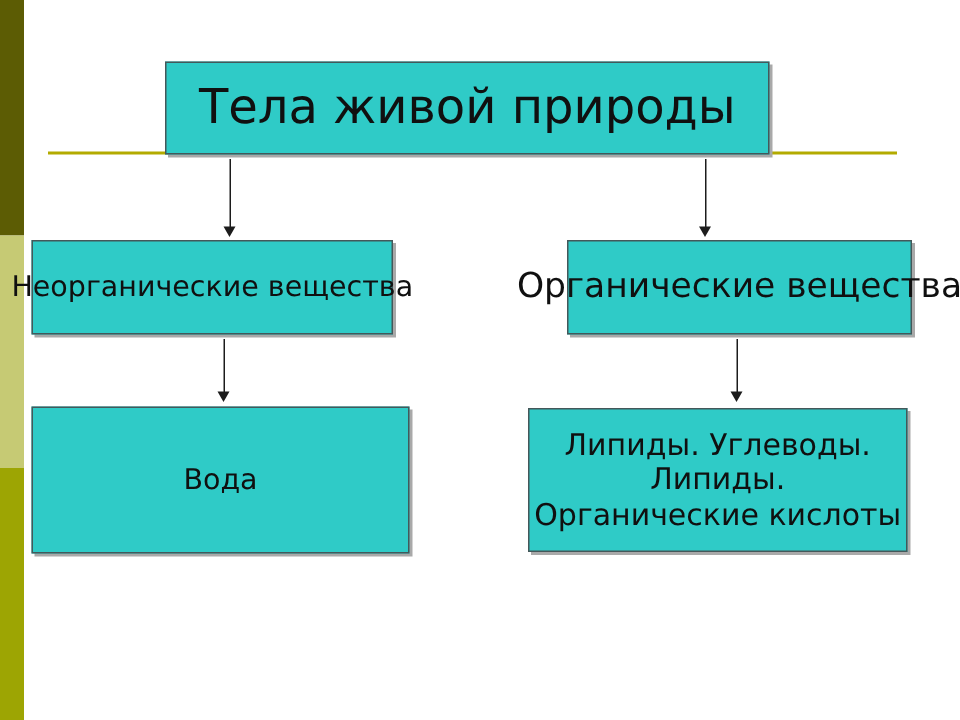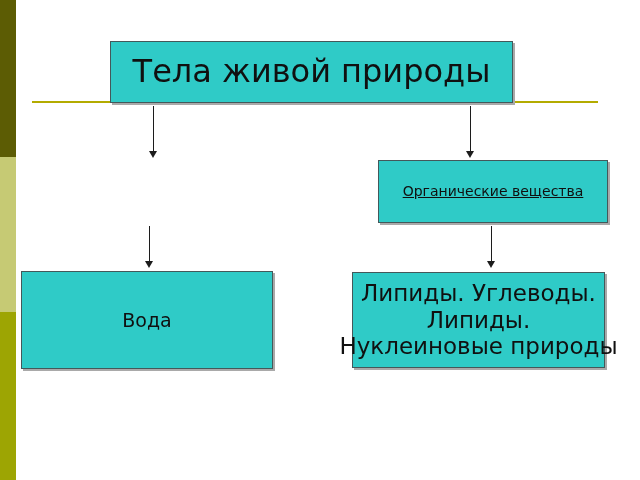--- a/index.html
+++ b/index.html
@@ -43,23 +43,23 @@
     line-height: 1.16;
   }
   .node .txt { white-space: nowrap; }
 
   .node-title {
     left: 110px; top: 41px; width: 403px; height: 62px;
     font-size: 32px;
     z-index: 2;
   }
   .node-inorganic { left: 21px;  top: 160px; width: 241px; height: 63px; font-size: 19px; }
-  .node-organic   { left: 378px; top: 160px; width: 230px; height: 63px; font-size: 14px; text-decoration: underline; }
+  .node-organic   { left: 378px; top: 160px; width: 230px; height: 63px; font-size: 23px; }
   .node-inorganic-detail { left: 21px;  top: 271px; width: 252px; height: 98px; font-size: 19px; }
-  .node-organic-detail   { left: 352px; top: 272px; width: 253px; height: 96px; font-size: 23px; }
+  .node-organic-detail   { left: 352px; top: 272px; width: 253px; height: 96px; font-size: 20px; }
 
   
   .arrow { position: absolute; width: 9px; }
   .arrow-1 { left: 149px; top: 106px; height: 52px; }
   .arrow-2 { left: 466px; top: 106px; height: 52px; }
   .arrow-3 { left: 145px; top: 226px; height: 42px; }
   .arrow-4 { left: 487px; top: 226px; height: 42px; }
   .arrow .shaft {
     position: absolute; left: 4px; top: 0; bottom: 6px; width: 1px;
     background: var(--arrow-color);
@@ -91,20 +91,23 @@
 
   <div class="arrow arrow-1">
     <div class="shaft"></div>
     <div class="head"></div>
   </div>
   <div class="arrow arrow-2">
     <div class="shaft"></div>
     <div class="head"></div>
   </div>
 
+  <div class="node node-inorganic">
+    <div class="txt">Неорганические вещества</div>
+  </div>
 
   <div class="node node-organic">
     <div class="txt">Органические вещества</div>
   </div>
 
   <div class="arrow arrow-3">
     <div class="shaft"></div>
     <div class="head"></div>
   </div>
   <div class="arrow arrow-4">
@@ -112,16 +115,16 @@
     <div class="head"></div>
   </div>
 
   <div class="node node-inorganic-detail">
     <div class="txt">Вода</div>
   </div>
 
   <div class="node node-organic-detail">
     <div class="txt">Липиды. Углеводы.</div>
     <div class="txt">Липиды.</div>
-    <div class="txt">Нуклеиновые природы</div>
+    <div class="txt">Органические кислоты</div>
   </div>
 
 </div>
 
 </body></html>

